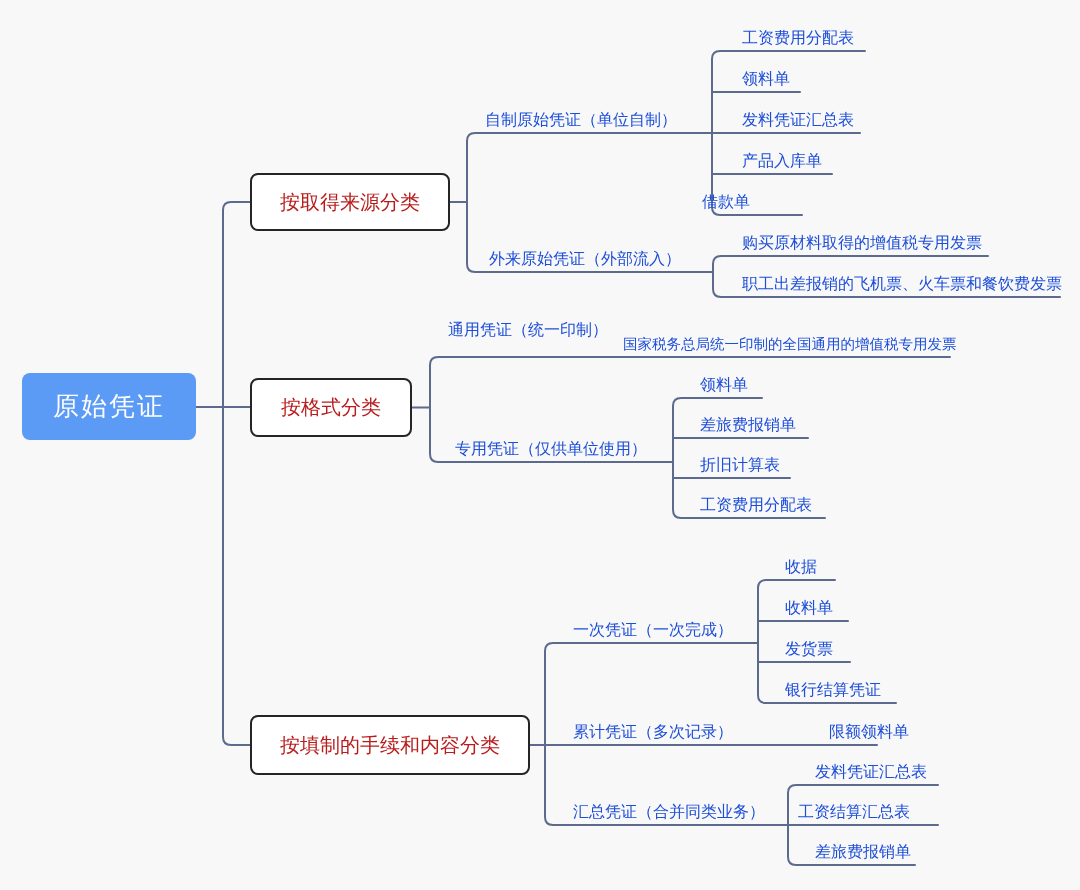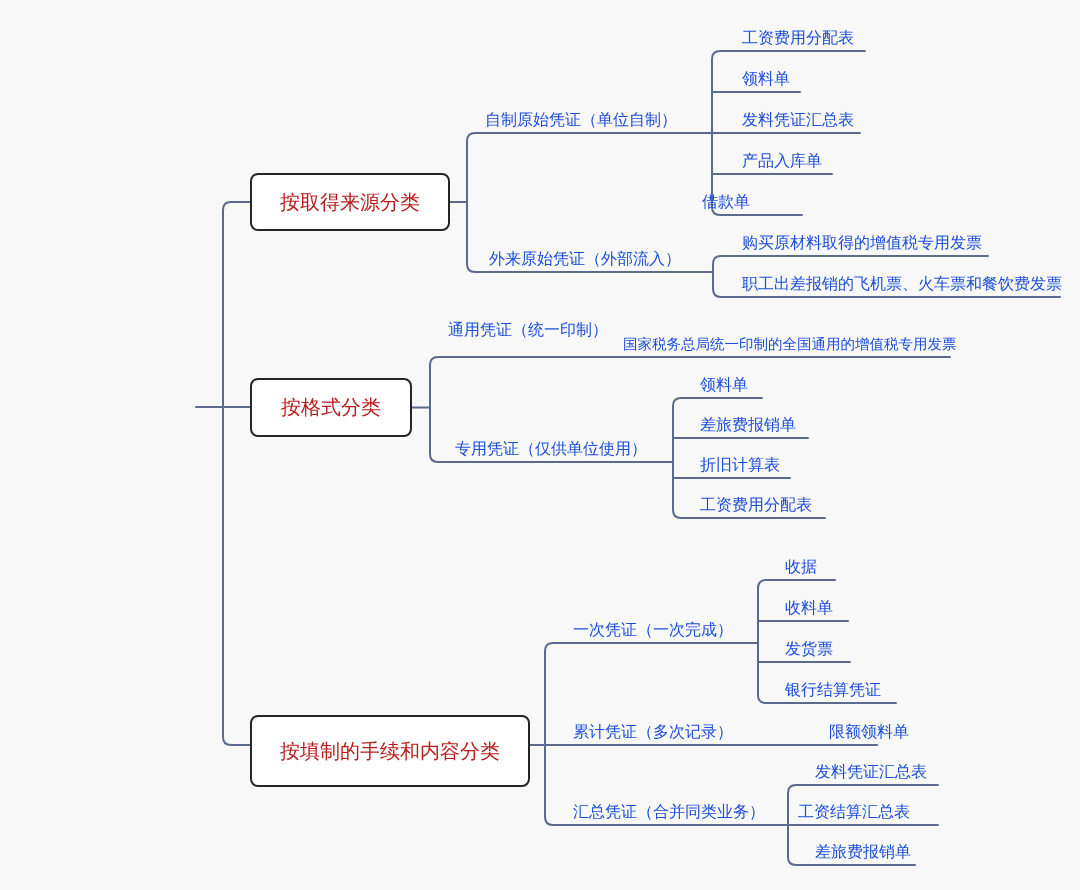--- a/index.html
+++ b/index.html
@@ -42,26 +42,27 @@
       <div class="t-label" style="left: 742px; top: 233px;">购买原材料取得的增值税专用发票</div>
       <div class="t-label" style="left: 742px; top: 274px;">职工出差报销的飞机票、火车票和餐饮费发票</div>
       <div class="box-node" style="left: 250px; top: 378px; width: 162px; height: 59px;">按格式分类</div>
       <div class="t-label" style="left: 448px; top: 320px;">通用凭证（统一印制）</div>
       <div class="t-label" style="left: 623px; top: 334px; font-size: 14.5px;">国家税务总局统一印制的全国通用的增值税专用发票</div>
       <div class="t-label" style="left: 455px; top: 439px;">专用凭证（仅供单位使用）</div>
       <div class="t-label" style="left: 700px; top: 375px;">领料单</div>
       <div class="t-label" style="left: 700px; top: 415px;">差旅费报销单</div>
       <div class="t-label" style="left: 700px; top: 455px;">折旧计算表</div>
       <div class="t-label" style="left: 700px; top: 495px;">工资费用分配表</div>
-      <div class="box-node" style="left: 250px; top: 715px; width: 280px; height: 72px;">按填制的手续和内容分类</div>
+      <div class="box-node" style="left: 250px; top: 715px; width: 280px; height: 60px;">按填制的手续和内容分类</div>
       <div class="t-label" style="left: 573px; top: 620px;">一次凭证（一次完成）</div>
       <div class="t-label" style="left: 785px; top: 557px;">收据</div>
       <div class="t-label" style="left: 785px; top: 598px;">收料单</div>
       <div class="t-label" style="left: 785px; top: 639px;">发货票</div>
       <div class="t-label" style="left: 785px; top: 680px;">银行结算凭证</div>
       <div class="t-label" style="left: 573px; top: 722px;">累计凭证（多次记录）</div>
       <div class="t-label" style="left: 787px; top: 722px; margin-left: 42px;">限额领料单</div>
       <div class="t-label" style="left: 573px; top: 802px; text-align: center;">汇总凭证（合并同类业务）</div>
       <div class="t-label" style="left: 815px; top: 762px;">发料凭证汇总表</div>
       <div class="t-label" style="left: 798px; top: 802px;">工资结算汇总表</div>
       <div class="t-label" style="left: 815px; top: 842px;">差旅费报销单</div>
     </div>
+  <div class="root-node" style="background: rgb(91, 155, 246); color: rgb(255, 255, 255);">原始凭证</div>
 </div>
 
 </body></html>

